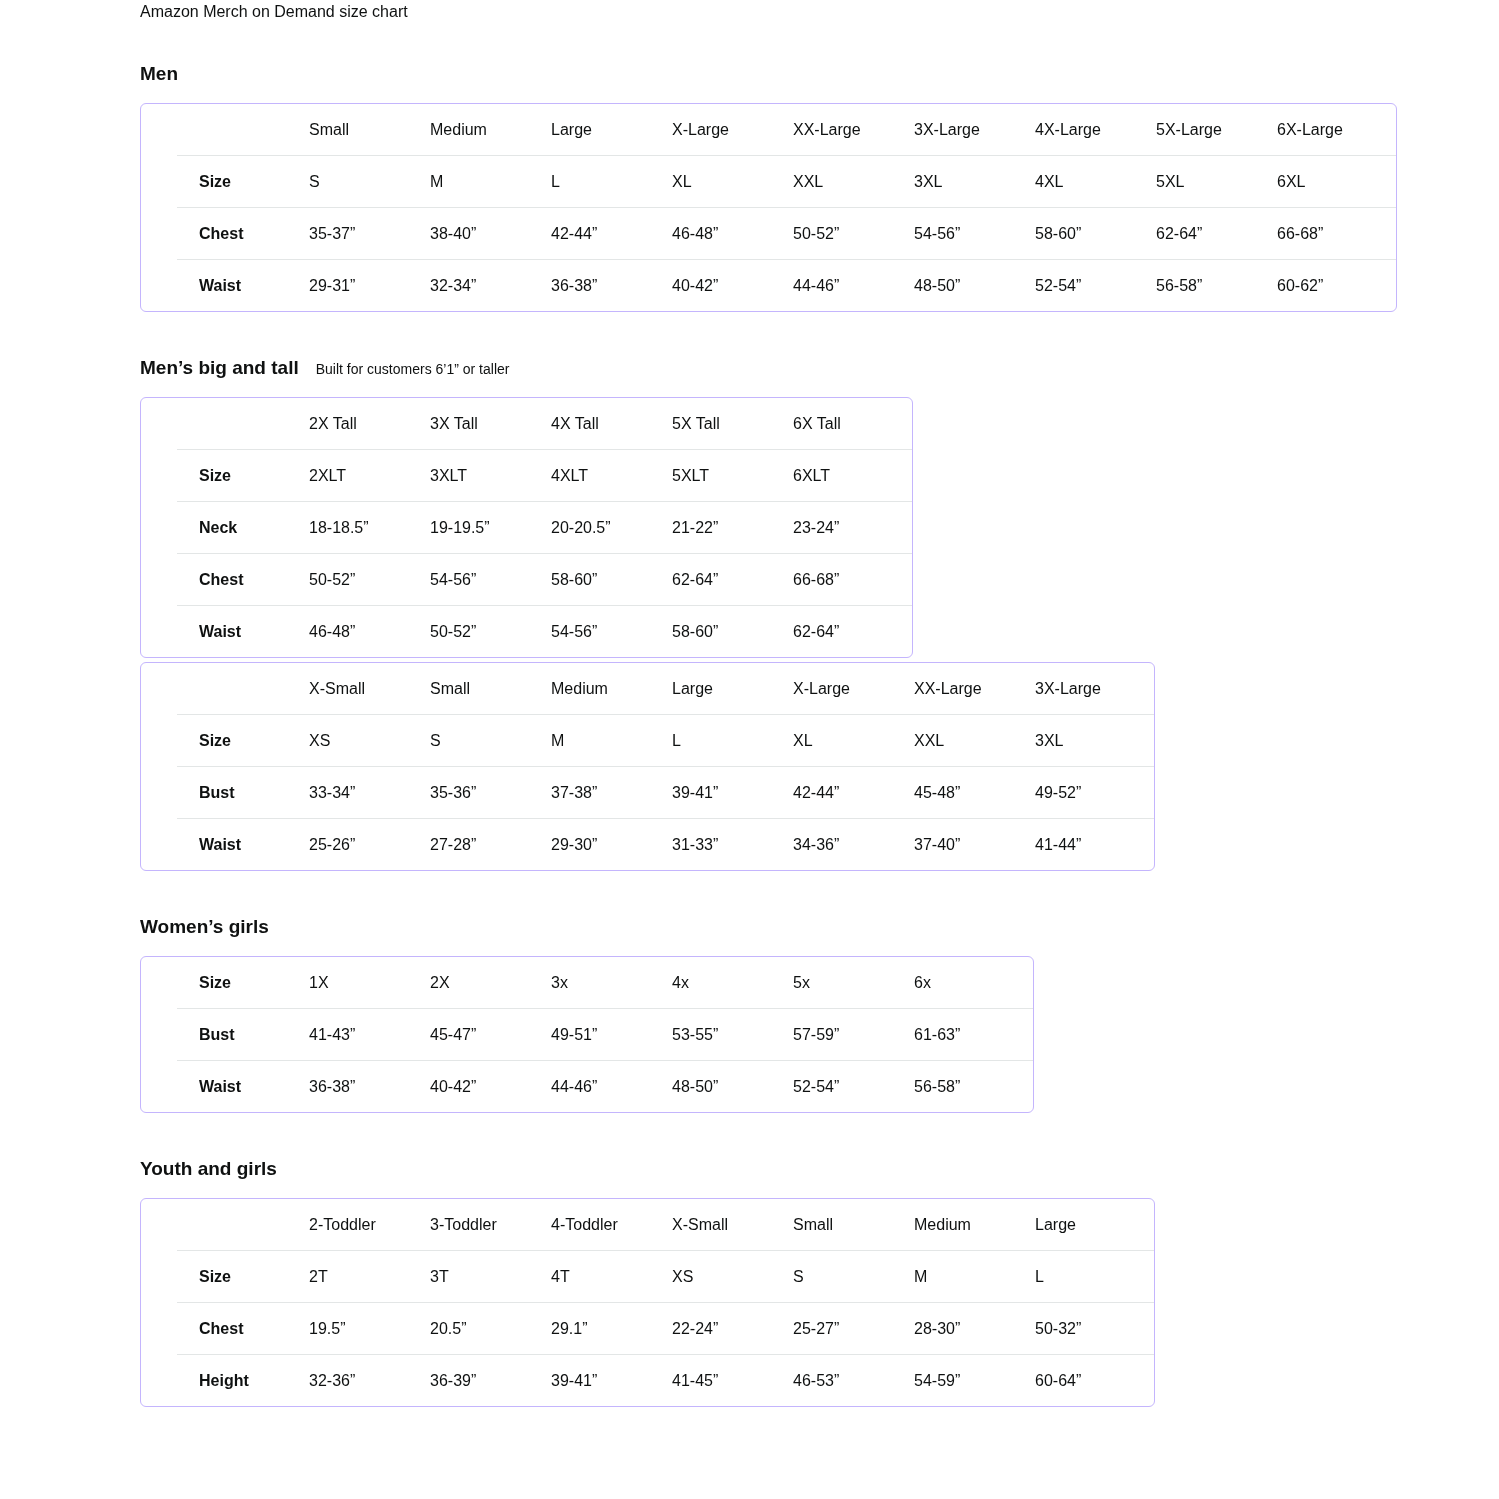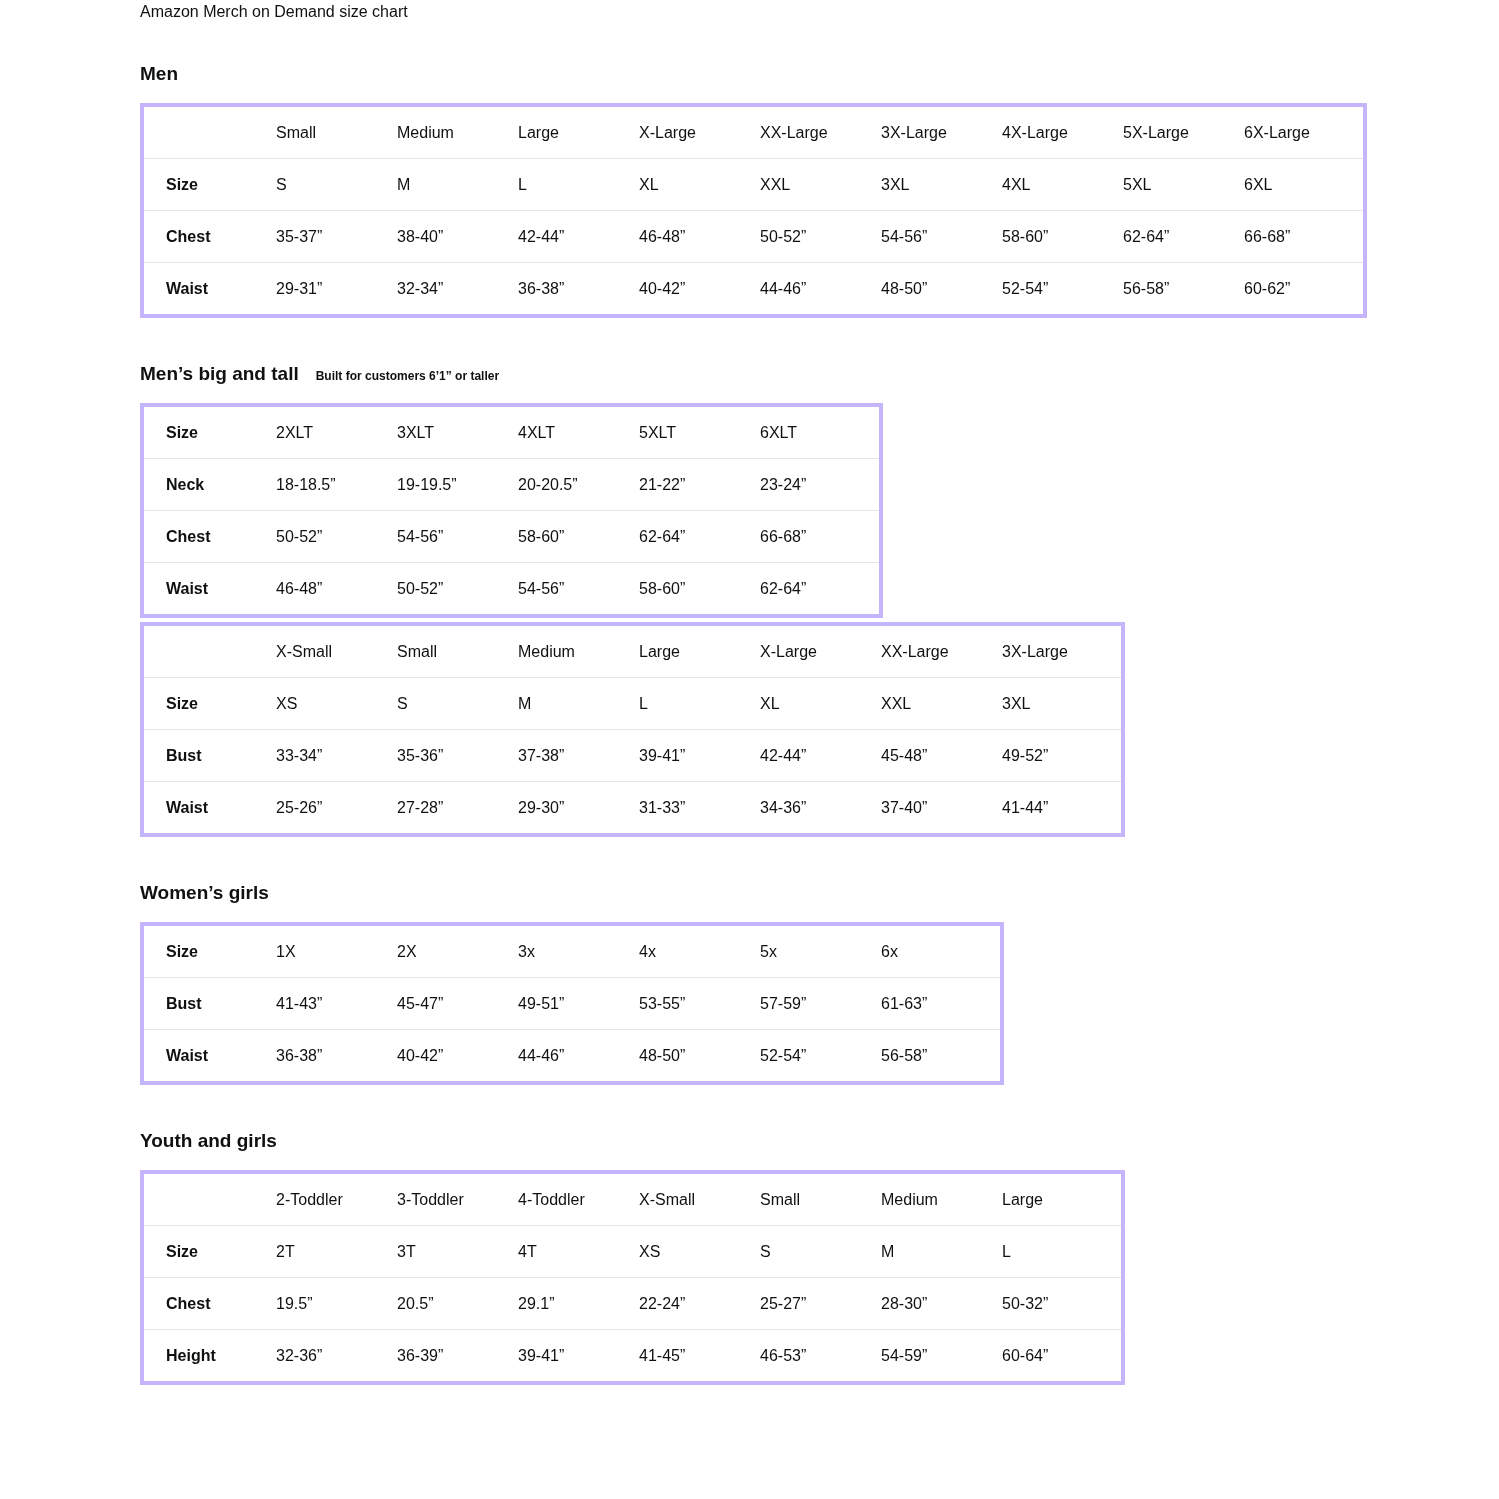--- a/index.html
+++ b/index.html
@@ -27,30 +27,31 @@
     margin-top: 40px;
     margin-bottom: 17px;
   }
   .section-heading {
     font-size: 19px;
     line-height: 24px;
     font-weight: 700;
     margin: 0;
   }
   .section-subtitle {
-    font-size: 12px;
-    font-weight: 700;
+    font-size: 14px;
+    font-weight: 400;
     color: #0F1111;
   }
   .table-card {
     display: inline-block;
-    border: 4px solid #c4b5fd;
-    border-radius: 0;
+    border: 1px solid #c4b5fd;
+    border-radius: 6px;
     background: #ffffff;
     overflow: hidden;
+    padding-left: 36px;
   }
   table.size-table {
     border-collapse: collapse;
     table-layout: fixed;
   }
   table.size-table th,
   table.size-table td {
     height: 51px;
     padding: 0 4px 0 2px;
     font-size: 16px;
@@ -159,20 +160,28 @@
             <colgroup>
               <col style="width: 130px;">
               <col style="width: 121px;">
               <col style="width: 121px;">
               <col style="width: 121px;">
               <col style="width: 121px;">
               <col style="width: 121px;">
             </colgroup>
             <tbody>
               <tr>
+                <td></td>
+                <th>2X Tall</th>
+                <th>3X Tall</th>
+                <th>4X Tall</th>
+                <th>5X Tall</th>
+                <th>6X Tall</th>
+              </tr>
+              <tr>
                 <th class="row-label">Size</th>
                 <td>2XLT</td>
                 <td>3XLT</td>
                 <td>4XLT</td>
                 <td>5XLT</td>
                 <td>6XLT</td>
               </tr>
               <tr>
                 <th class="row-label">Neck</th>
                 <td>18-18.5”</td>

